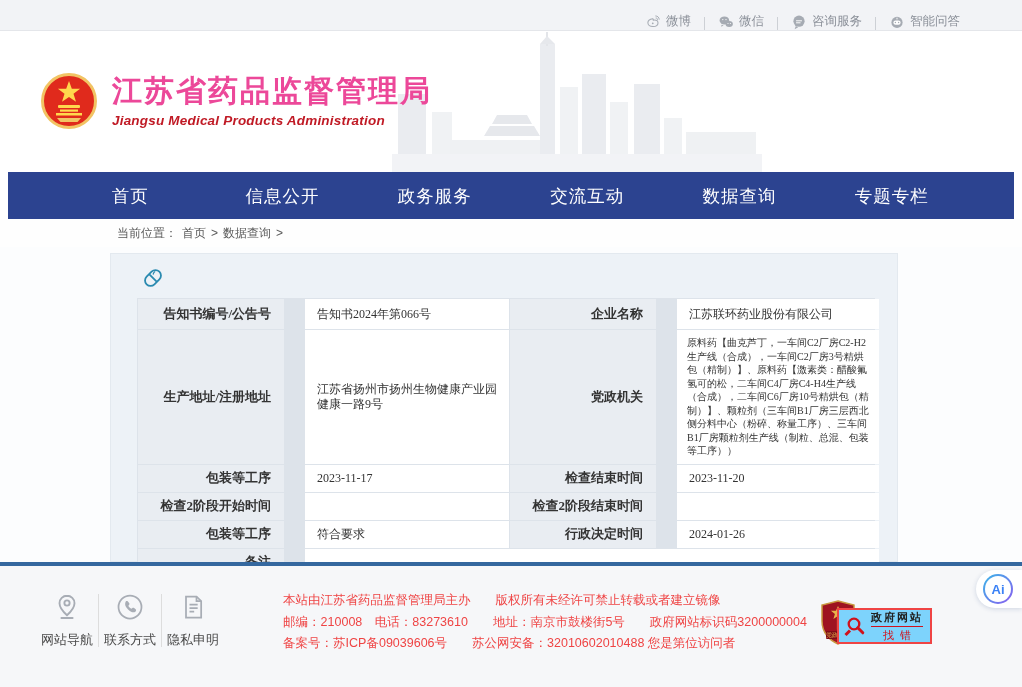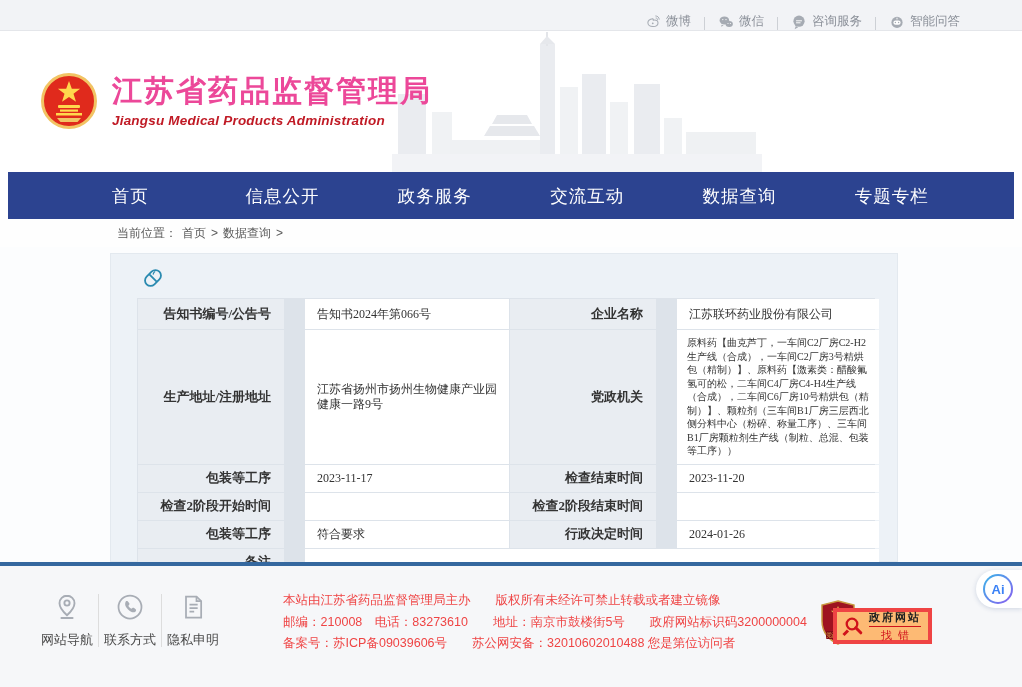--- a/index.html
+++ b/index.html
@@ -49,22 +49,22 @@
 
   
   .footer { position:relative; height:125px; background:#f6f7f9; border-top:4px solid #35689f; }
   .f-links { position:absolute; left:36px; top:26px; display:flex; align-items:stretch; }
   .f-link { width:62px; display:flex; flex-direction:column; align-items:center; gap:9px;
             font-size:13px; color:#4a4a4a; cursor:pointer; }
   .f-div { width:1px; background:#ddd; margin:2px 0; }
   .f-text { position:absolute; left:545px; top:24px; transform:translateX(-50%);
             text-align:left; font-size:12.5px; color:#ef4444; line-height:21.5px; white-space:nowrap; }
   .badge-shield { position:absolute; right:166px; top:34px; cursor:pointer; }
-  .badge-find { position:absolute; right:90px; top:42px; height:36px; background:#fdba74;
-                border:4px solid #ef4444; display:flex; align-items:center; padding:0 7px 0 4px; gap:4px; cursor:pointer; }
+  .badge-find { position:absolute; right:90px; top:42px; height:36px; background:#7dd3fc;
+                border:2px solid #ef4444; display:flex; align-items:center; padding:0 7px 0 4px; gap:4px; cursor:pointer; }
   .bf-col { display:flex; flex-direction:column; align-items:center; }
   .bf-l1 { font-size:11px; font-weight:bold; color:#222; letter-spacing:2px;
            border-bottom:1px solid #d0121b; padding-bottom:1px; }
   .bf-l2 { font-size:11px; color:#d0121b; letter-spacing:6px; margin-top:1px; text-indent:6px; }
   .ai-fab { position:absolute; right:0; top:4px; width:46px; height:38px; background:#fff;
             border-radius:19px 0 0 19px; box-shadow:0 1px 5px rgba(30,60,120,.18);
             display:flex; align-items:center; padding-left:7px; cursor:pointer; }
   .ai-ring { width:30px; height:30px; border-radius:50%;
              background:linear-gradient(135deg,#39b6e8,#8a5cf0); padding:2px; }
   .ai-core { width:26px; height:26px; border-radius:50%; background:#fff; display:flex;

